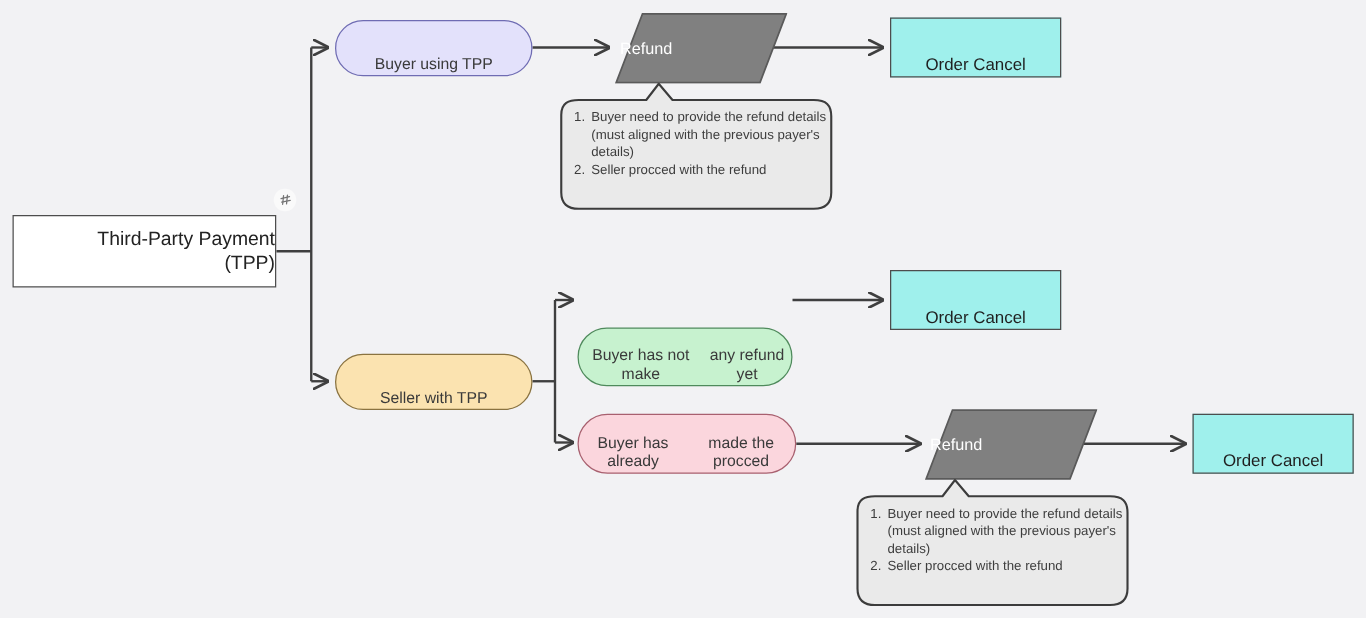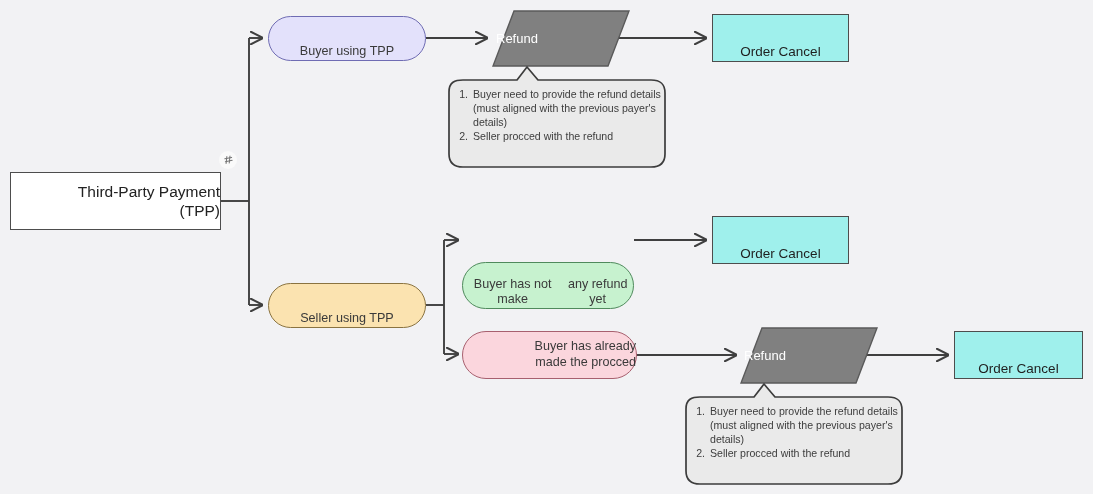--- a/index.html
+++ b/index.html
@@ -181,33 +181,33 @@
       <li>Buyer need to provide the refund details (must aligned with the previous payer's details)</li>
       <li>Seller procced with the refund</li>
     </ol>
   </div>
 
   <div class="node node-cyan" style="left:712px; top:14px; width:137px; height:48px;">
     <span>Order Cancel</span>
   </div>
 
   <div class="node node-pill pill-orange" style="left:268px; top:283px; width:158px; height:45px;">
-    <span>Seller using TPP</span>
+    <span>Seller with TPP</span>
   </div>
 
   <div class="node node-pill pill-green" style="left:462px; top:217px; width:172px; height:47px; flex-direction:row;margin-top:45px;">
     <span>Buyer has not make</span>
     <span>any refund yet</span>
   </div>
 
   <div class="node node-cyan" style="left:712px; top:216px; width:137px; height:48px;">
     <span>Order Cancel</span>
   </div>
 
-  <div class="node node-pill pill-pink" style="left:462px; top:331px; width:175px; height:48px; flex-direction:column;">
+  <div class="node node-pill pill-pink" style="left:462px; top:331px; width:175px; height:48px; flex-direction:row;">
     <span>Buyer has already</span>
     <span>made the procced</span>
   </div>
 
   <div class="para" style="left:740px; top:327px; width:138px; height:57px;">
     <svg width="138" height="57" viewBox="0 0 138 57">
       <polygon points="22,1 137,1 116,56 1,56" fill="#808080" stroke="#5a5a5a" stroke-width="1.4"></polygon>
     </svg>
     <span style="margin-left:4px;">Refund</span>
   </div>

